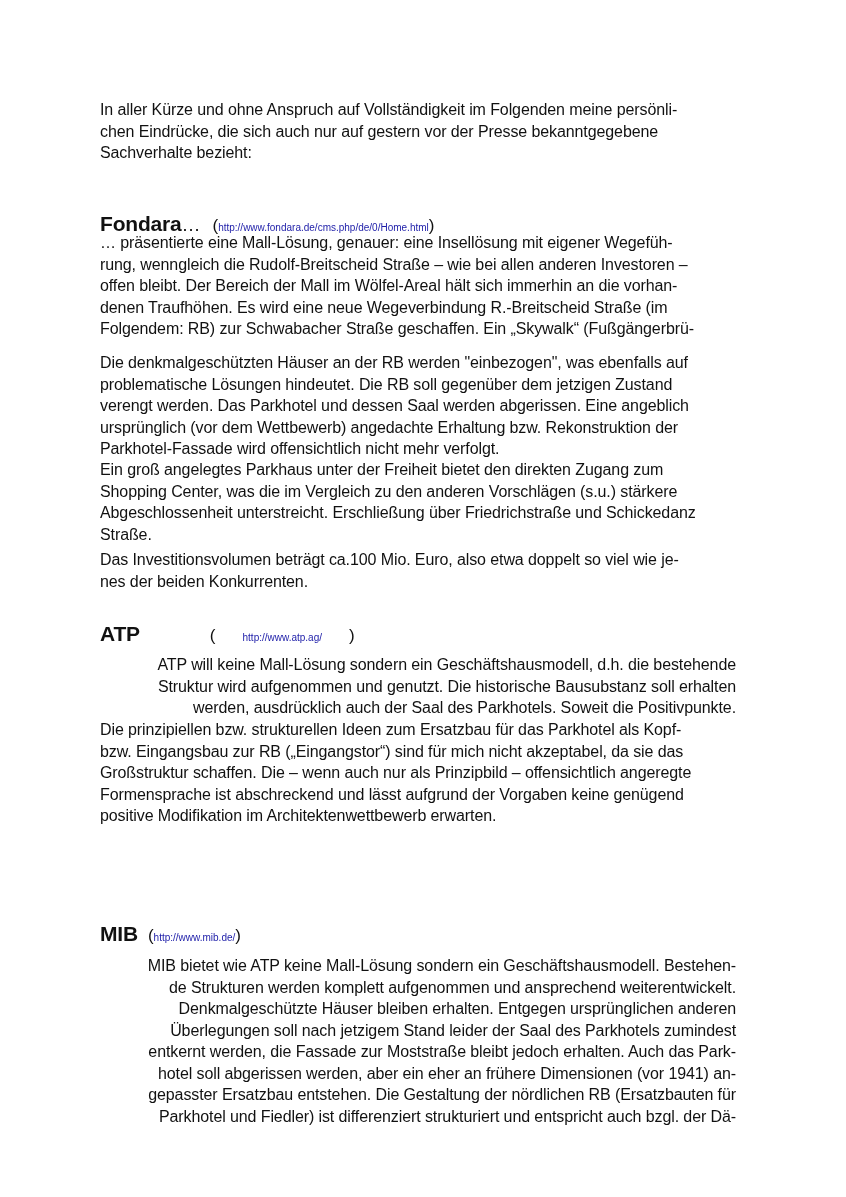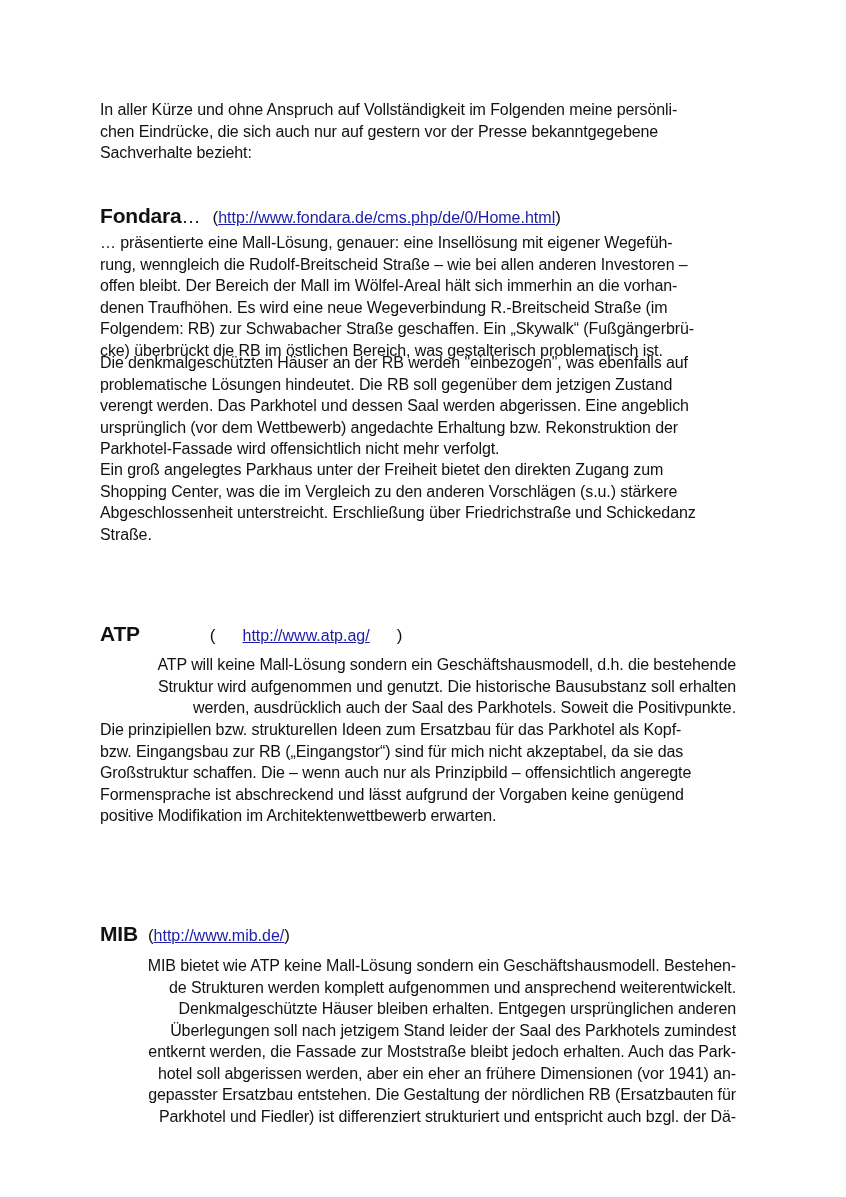--- a/index.html
+++ b/index.html
@@ -56,70 +56,72 @@
   .heading-ellipsis {
     font-weight: normal;
     font-size: 19px;
     color: #111111;
   }
   .paren {
     font-size: 17px;
     color: #111111;
   }
   .link {
-    font-size: 16px;
+    font-size: 10px;
     color: #1c1ca8;
-    text-decoration: underline;
     cursor: pointer;
   }
 </style>
 </head>
 <body>
 
 <div class="page">
 
   <p class="block para" style="top:99px;">
     <span class="line">In aller Kürze und ohne Anspruch auf Vollständigkeit im Folgenden meine persönli-</span>
     <span class="line">chen Eindrücke, die sich auch nur auf gestern vor der Presse bekanntgegebene</span>
     <span class="line">Sachverhalte bezieht:</span>
   </p>
 
-  <div class="heading" style="top:204px;">
+  <div class="heading" style="top:212px;">
     <span class="heading-title">Fondara</span>
       <span class="heading-ellipsis">…</span>
     <span style="display:inline-block;width:12px;"></span>
     <span class="paren">(</span>
       <a class="link">http://www.fondara.de/cms.php/de/0/Home.html</a>
       <span class="paren">)</span>
   </div>
 
   <p class="block para" style="top:232px;">
     <span class="line">… präsentierte eine Mall-Lösung, genauer: eine Insellösung mit eigener Wegefüh-</span>
     <span class="line">rung, wenngleich die Rudolf-Breitscheid Straße – wie bei allen anderen Investoren –</span>
     <span class="line">offen bleibt. Der Bereich der Mall im Wölfel-Areal hält sich immerhin an die vorhan-</span>
     <span class="line">denen Traufhöhen. Es wird eine neue Wegeverbindung R.-Breitscheid Straße (im</span>
     <span class="line">Folgendem: RB) zur Schwabacher Straße geschaffen. Ein „Skywalk“ (Fußgängerbrü-</span>
-    <span class="line">cke) überbrückt die RB im östlichen Bereich, was gestalterisch problematisch ist.</span>
   </p>
 
   <p class="block para" style="top:352px;">
     <span class="line">Die denkmalgeschützten Häuser an der RB werden "einbezogen", was ebenfalls auf</span>
     <span class="line">problematische Lösungen hindeutet. Die RB soll gegenüber dem jetzigen Zustand</span>
     <span class="line">verengt werden. Das Parkhotel und dessen Saal werden abgerissen. Eine angeblich</span>
     <span class="line">ursprünglich (vor dem Wettbewerb) angedachte Erhaltung bzw. Rekonstruktion der</span>
     <span class="line">Parkhotel-Fassade wird offensichtlich nicht mehr verfolgt.</span>
   </p>
 
   <p class="block para" style="top:459px;">
     <span class="line">Ein groß angelegtes Parkhaus unter der Freiheit bietet den direkten Zugang zum</span>
     <span class="line">Shopping Center, was die im Vergleich zu den anderen Vorschlägen (s.u.) stärkere</span>
     <span class="line">Abgeschlossenheit unterstreicht. Erschließung über Friedrichstraße und Schickedanz</span>
     <span class="line">Straße.</span>
   </p>
 
+  <p class="block para" style="top:549px;">
+    <span class="line">Das Investitionsvolumen beträgt ca.100 Mio. Euro, also etwa doppelt so viel wie je-</span>
+    <span class="line">nes der beiden Konkurrenten.</span>
+  </p>
 
   <div class="heading" style="top:622px;gap:27px;">
     <span class="heading-title">ATP</span>
     <span style="display:inline-block;width:16px;"></span>
     <span class="paren">(</span>
       <a class="link">http://www.atp.ag/</a>
       <span class="paren">)</span>
   </div>
 
   <p class="block para" style="top:654px;text-align:right;">

